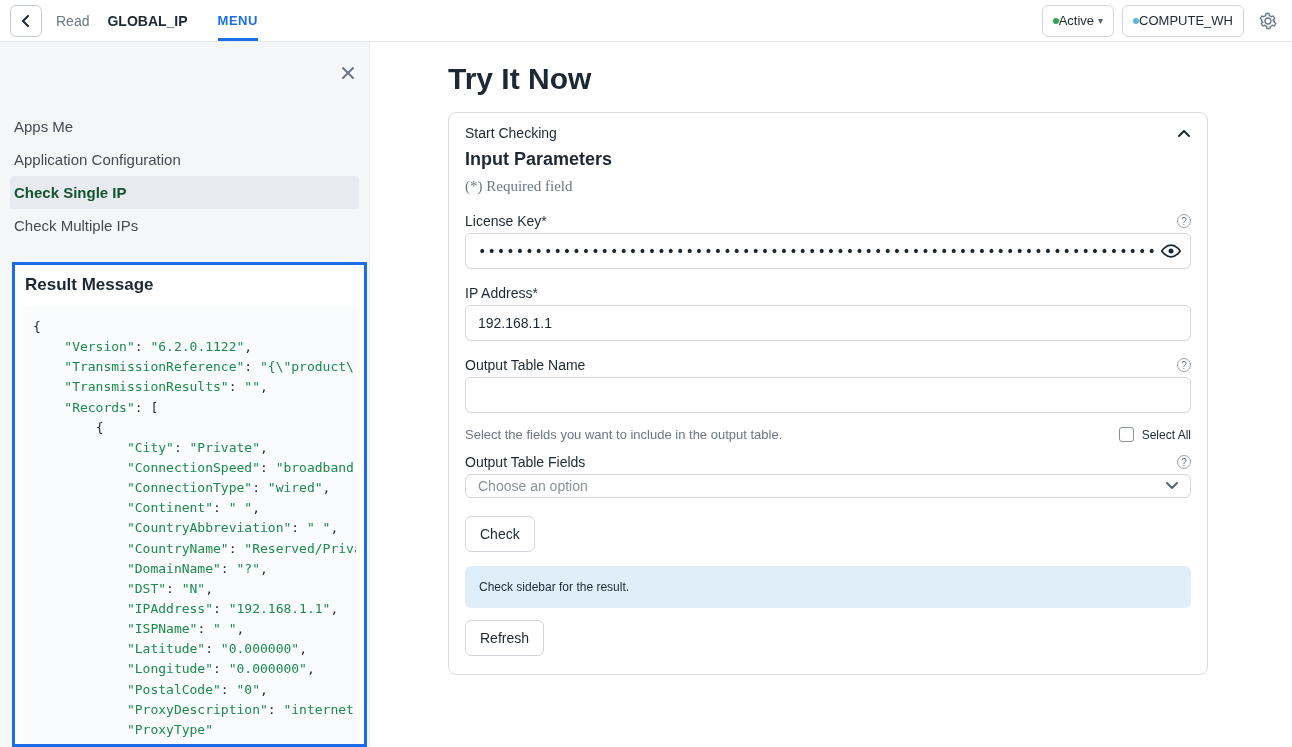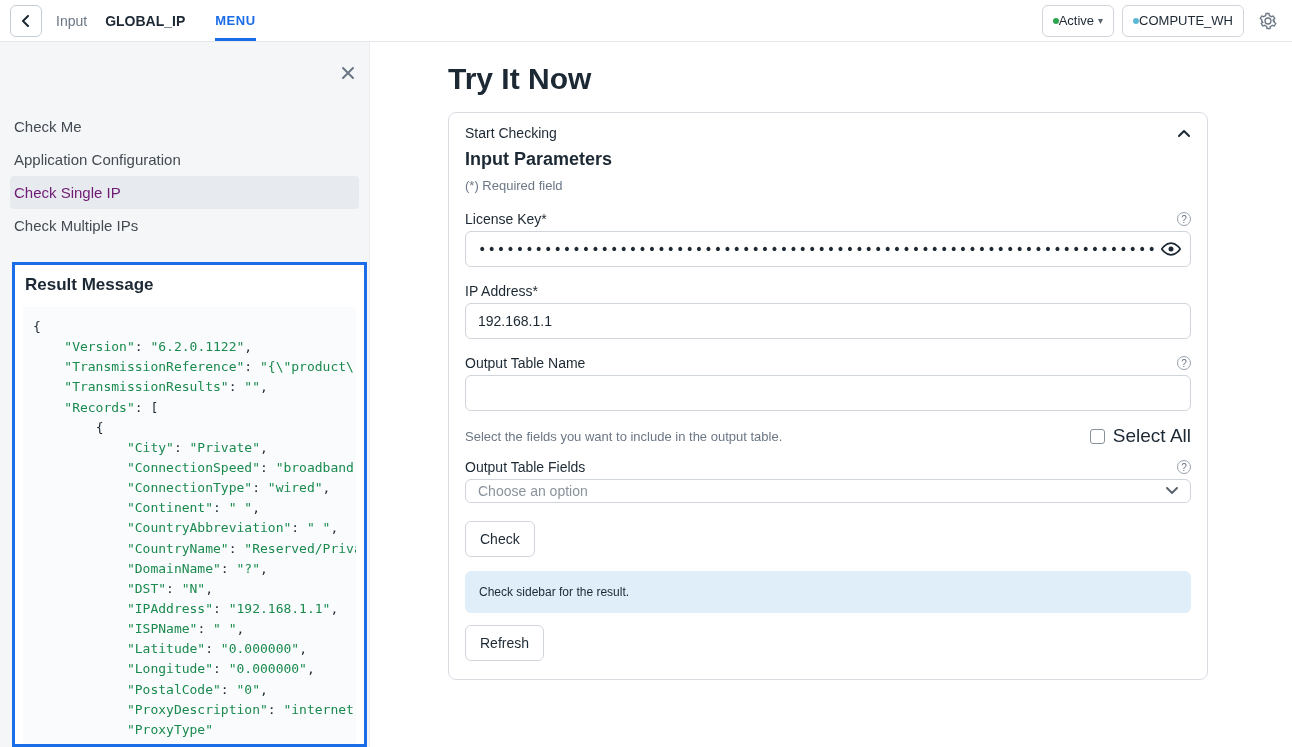--- a/index.html
+++ b/index.html
@@ -16,68 +16,68 @@
   .dot { width: 6px; height: 6px; border-radius: 50%; background: #2ea44f; }
   .dot.blue { background: #5bb8d7; }
   .chev-down { font-size: 10px; color: #5c6670; margin-left: 4px; }
   .gear-btn { width: 28px; height: 28px; display: flex; align-items: center; justify-content: center; margin-left: 10px; cursor: pointer; color: #6b7785;}
 
   .body-wrap { display: flex; height: calc(747px - 42px); }
   .sidebar { width: 370px; background: #f5f6f8; border-right: 1px solid #eceef1; position: relative; padding-top: 18px; display: flex; flex-direction: column;}
   .close-x { position: absolute; top: 24px; right: 14px; color: #6b7785; cursor: pointer; font-size: 18px; }
   .nav-list { margin-top: 50px; padding: 0 10px; }
   .nav-item { padding: 8px 4px; color: #444b53; font-size: 15px; border-radius: 4px; cursor: pointer; }
-  .nav-item.active { background: #e7ebef; color: #701a75; font-weight: 400; }
+  .nav-item.active { background: #e7ebef; color: #14532d; font-weight: 700; }
   .nav-item + .nav-item { margin-top: 0px; }
 
   .result-box { margin: 20px 2px 0 12px; border: 3px solid #1a6ce7; background: #fff; flex: 1; overflow: hidden; display: flex; flex-direction: column;}
   .result-title { font-weight: 700; font-size: 17px; color: #1c2833; padding: 10px 10px 6px 10px; }
   .code-area { background: #fafbfc; margin: 6px 8px 0 8px; padding: 10px 0 0 10px; font-family: "Consolas", "Menlo", monospace; font-size: 13px; white-space: pre; overflow: hidden; line-height: 1.55; flex:1;}
   .tok-key { color: #1a8a4f; }
   .tok-str { color: #1a8a4f; }
   .tok-punc { color: #1c2833; }
   .tok-brace { color: #1c2833; }
 
   .main { flex: 1; padding: 20px 40px 20px 78px; overflow: auto; }
   .page-title { font-size: 30px; font-weight: 700; color: #1c2833; margin-bottom: 16px; }
   .panel { border: 1px solid #d9dde2; border-radius: 8px; padding: 0 0 18px 0; max-width: 760px; }
   .panel-head { display: flex; align-items: center; justify-content: space-between; padding: 12px 16px 6px 16px; }
   .panel-head-label { font-size: 14px; color: #1c2833; }
   .chev-up { font-size: 14px; color: #1c2833; cursor: pointer; }
   .section-title { font-size: 18px; font-weight: 700; color: #1c2833; padding: 2px 16px 6px 16px; }
-  .required-note { font-size: 13px; color: #6b7785; padding: 2px 16px 12px 16px; }
+  .required-note { font-size: 15px; color: #6b7785; padding: 2px 16px 12px 16px; font-family: Liberation Serif, serif; }
   .field-block { padding: 6px 16px 10px 16px; }
   .field-label-row { display: flex; justify-content: space-between; align-items: center; margin-bottom: 4px; }
   .field-label { font-size: 14px; color: #1c2833; font-weight: 500; }
   .help-icon { width: 14px; height: 14px; border: 1px solid #9aa3ad; border-radius: 50%; font-size: 10px; display: flex; align-items: center; justify-content: center; color: #6b7785; cursor: pointer;}
   .input-wrap { position: relative; }
   .text-input { width: 100%; height: 36px; border: 1px solid #d0d5db; border-radius: 6px; padding: 0 36px 0 12px; font-size: 14px; color: #1c2833; background: #fff;}
   .text-input.masked { letter-spacing: 1px; font-family: monospace; }
   .eye-icon { position: absolute; right: 10px; top: 50%; transform: translateY(-50%); cursor: pointer; }
   .select-input { width: 100%; height: 24px; border: 1px solid #d0d5db; border-radius: 6px; padding: 0 12px; font-size: 14px; color: #8a929b; background: #fff; display: flex; align-items: center; justify-content: space-between; cursor: pointer;}
   .hint-row { display: flex; align-items: center; justify-content: space-between; padding: 4px 16px 6px 16px; }
   .hint-text { font-size: 13px; color: #6b7785; }
-  .select-all { display: flex; align-items: center; gap: 8px; font-size: 19px; color: #1c2833; }
+  .select-all { display: flex; align-items: center; gap: 8px; font-size: 12px; color: #1c2833; }
   .checkbox { width: 15px; height: 15px; border: 1.5px solid #88909a; border-radius: 3px; cursor: pointer; }
   .btn { display: inline-flex; align-items: center; height: 36px; border: 1px solid #d0d5db; border-radius: 6px; background: #fff; padding: 4px 14px; font-size: 14px; color: #1c2833; cursor: pointer; margin: 8px 0 0 16px; }
   .info-banner { margin: 14px 16px 4px 16px; background: #e0eefa; color: #1c2833; border-radius: 6px; padding: 14px 14px; font-size: 12px; }
 
   svg { display: block; }
 </style>
 </head>
 <body>
 
 <div class="topbar">
   <div class="back-btn">
     <svg width="10" height="12" viewBox="0 0 10 12">
         <path d="M7 1 L2 6 L7 11" stroke="#1c2833" stroke-width="2" fill="none" stroke-linecap="round" stroke-linejoin="round"></path>
       </svg>
   </div>
   <div class="breadcrumb">
-    <span class="breadcrumb-item">Input</span>
+    <span class="breadcrumb-item">Read</span>
     <span class="breadcrumb-item strong">GLOBAL_IP</span>
   </div>
   <div class="tab-menu">MENU</div>
   <div class="topbar-spacer"></div>
   <div class="status-pill">
     <span class="dot"></span>
     <span>Active</span>
     <span class="chev-down">▾</span>
   </div>
   <div class="status-pill">
@@ -92,21 +92,21 @@
 </div>
 
 <div class="body-wrap">
   <div class="sidebar">
     <div class="close-x">
       <svg width="14" height="14" viewBox="0 0 14 14">
           <path d="M2 2 L12 12 M12 2 L2 12" stroke="#6b7785" stroke-width="2" stroke-linecap="round"></path>
         </svg>
     </div>
     <div class="nav-list">
-      <div class="nav-item">Check Me</div>
+      <div class="nav-item">Apps Me</div>
       <div class="nav-item">Application Configuration</div>
       <div class="nav-item active">Check Single IP</div>
       <div class="nav-item">Check Multiple IPs</div>
     </div>
 
     <div class="result-box">
       <div class="result-title">Result Message</div>
       <div class="code-area"><span class="tok-brace">{</span>
     <span class="tok-key">"Version"</span><span class="tok-punc">: </span><span class="tok-str">"6.2.0.1122"</span><span class="tok-punc">,</span>
     <span class="tok-key">"TransmissionReference"</span><span class="tok-punc">: </span><span class="tok-str">"{\"product\":\"S</span>

